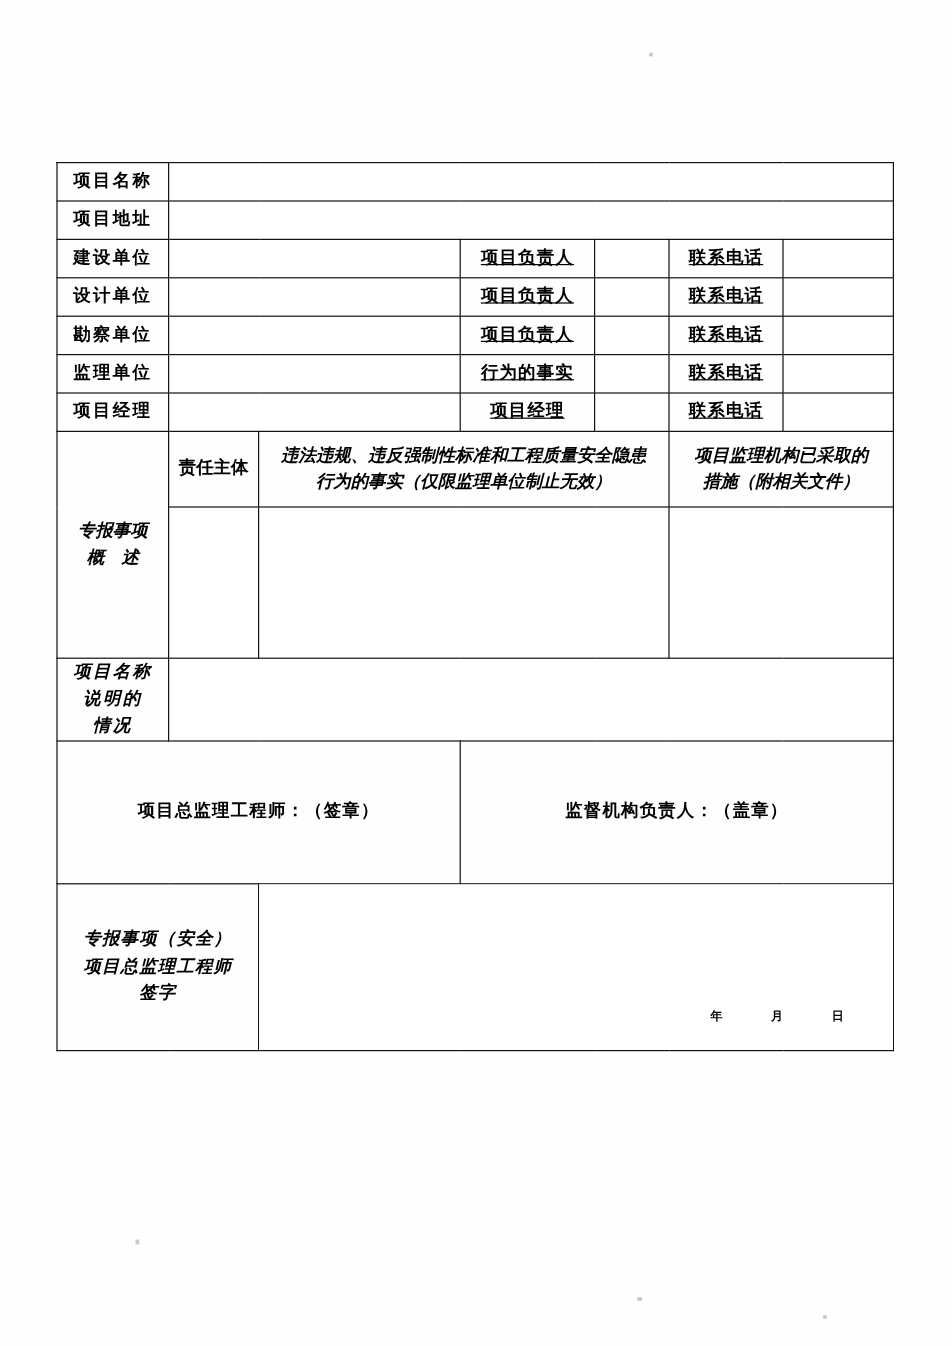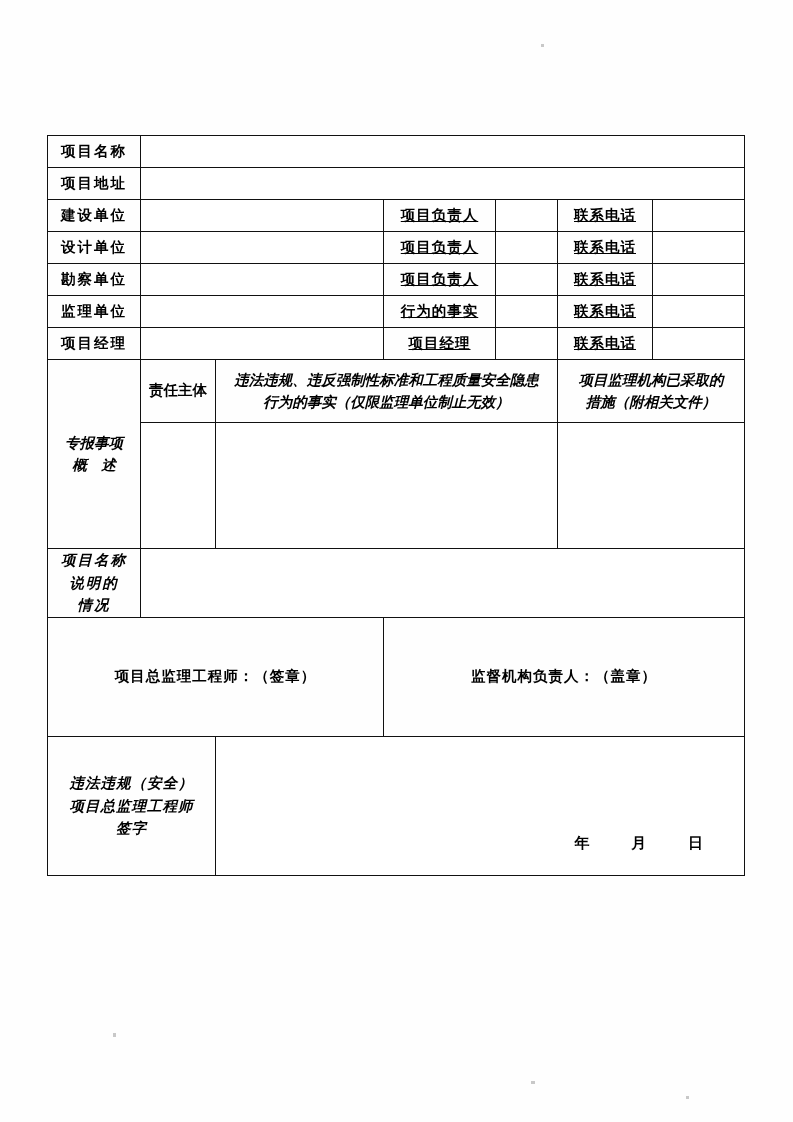--- a/index.html
+++ b/index.html
@@ -102,21 +102,21 @@
     height: 138px;
     text-align: left;
     vertical-align: bottom;
     padding: 0 0 22px 0;
     position: relative;
   }
   .date-line {
     position: absolute;
     right: 40px;
     bottom: 20px;
-    font-size: 15px;
+    font-size: 10px;
     font-weight: bold;
     letter-spacing: 1px;
     white-space: nowrap;
   }
   .date-line span {
     margin-left: 36px;
   }
   .two-line {
     display: block;
     line-height: 1.55;
@@ -237,21 +237,21 @@
         <td class="blank" colspan="6"></td>
       </tr>
 
       <tr>
         <td class="sign-cell" colspan="3">项目总监理工程师：（签章）</td>
         <td class="sign-cell" colspan="4">监督机构负责人：（盖章）</td>
       </tr>
 
       <tr>
         <td class="super-label" colspan="2">
-          <span class="two-line">违法违规（安全）</span>
+          <span class="two-line">专报事项（安全）</span>
           <span class="two-line">项目总监理工程师</span>
           <span class="two-line">签字</span>
         </td>
         <td class="blank date-cell" colspan="5">
           <div class="date-line">
             <span>年</span>
             <span>月</span>
             <span>日</span>
           </div>
         </td>

